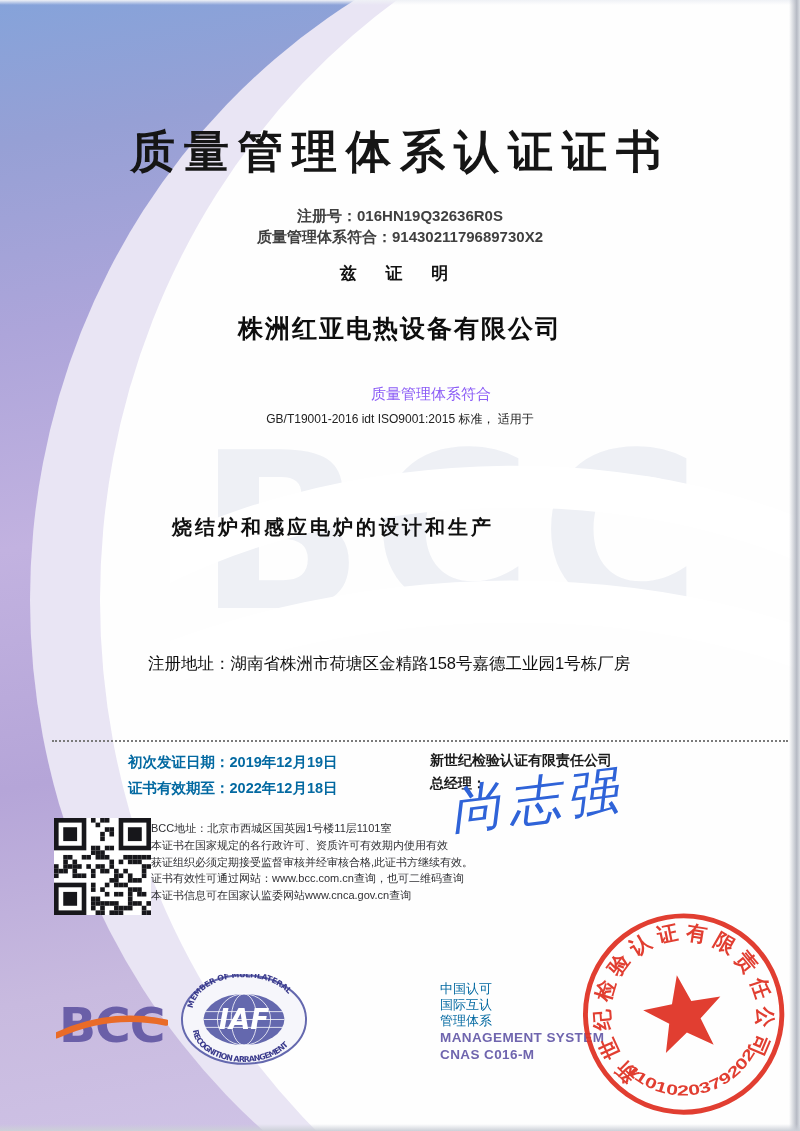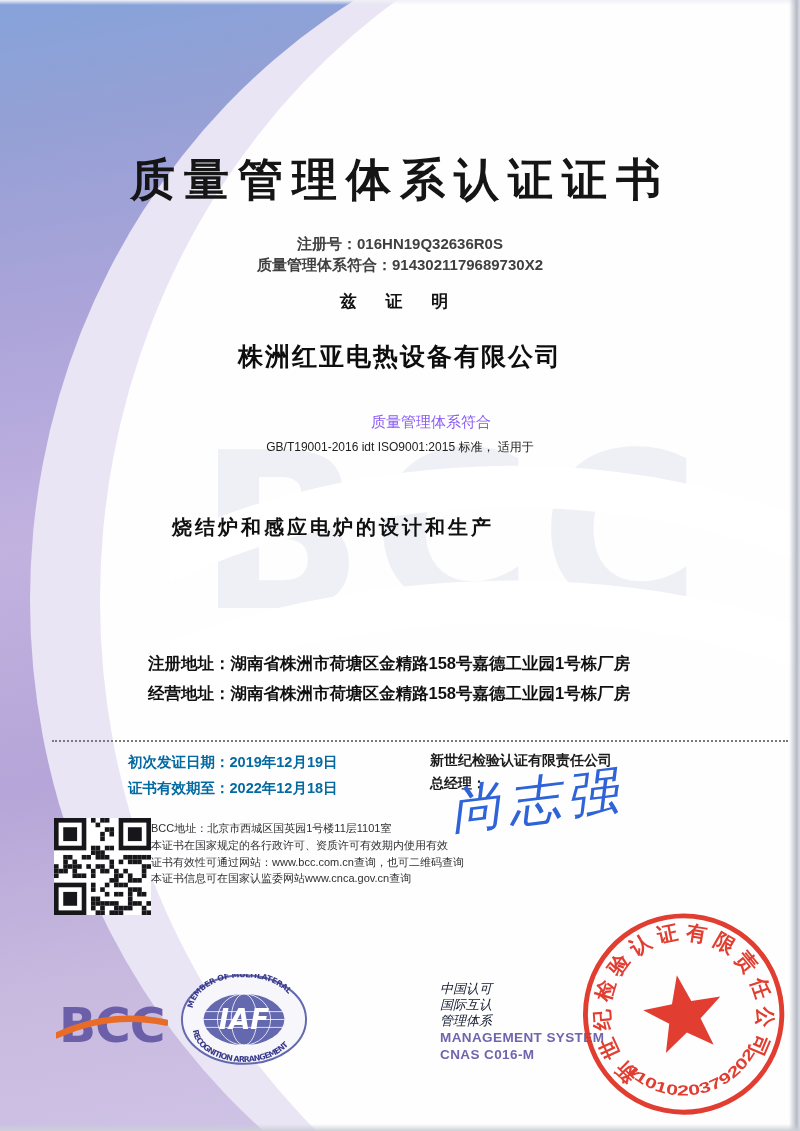--- a/index.html
+++ b/index.html
@@ -17,42 +17,42 @@
   .wm-arc{position:absolute;border:42px solid #fff;border-radius:50%;background:transparent;}
   .wm-arc1{width:1050px;height:640px;left:-260px;top:62px;transform:rotate(-4deg);}
   .wm-arc2{width:1150px;height:660px;left:-330px;top:178px;transform:rotate(-5deg);}
 
   .edge-top{position:absolute;left:0;top:0;width:100%;height:5px;z-index:9;background:linear-gradient(180deg,#eff1f6,rgba(255,255,255,0));}
   .edge-right{position:absolute;right:0;top:0;width:11px;height:100%;z-index:9;background:linear-gradient(90deg,rgba(120,124,135,0),#b6bac4 70%,#dadde3);}
   .edge-bottom{position:absolute;left:0;bottom:0;width:100%;height:7px;z-index:9;background:linear-gradient(180deg,rgba(200,202,210,0),#ccd0d8);}
 
   
   .abs{position:absolute;z-index:2;}
-  .center{left:0;width:100%;text-align:center;margin-top:28px;}
+  .center{left:0;width:100%;text-align:center;}
   .title{top:122px;font-size:45px;font-weight:700;letter-spacing:9px;color:#151515;font-family:"DejaVu Serif","Liberation Serif",serif;}
   .reg-block{top:205px;font-size:15px;font-weight:700;line-height:21px;color:#404040;}
   .hereby{top:262px;font-size:17px;font-weight:600;letter-spacing:12px;color:#111;}
   .company{top:312px;font-size:25px;font-weight:700;letter-spacing:2px;color:#0e0e0e;}
   .system-line{top:385px;font-size:15px;color:#8b5cf6;padding-left:31px;}
   .standard-line{top:411px;font-size:12px;color:#222;}
   .scope{top:514px;left:172px;font-size:20px;font-weight:700;letter-spacing:3px;color:#101010;}
-  .addr{top:649px;left:148px;font-size:16.5px;font-weight:700;line-height:29.5px;color:#101010;}
+  .addr{top:649px;left:148px;font-size:16.5px;font-weight:400;line-height:29.5px;color:#101010;}
   .dotted{top:740px;left:52px;width:736px;border-top:2px dotted #7a7a7a;height:0;}
   .dates{top:750px;left:128px;font-size:14.5px;font-weight:700;line-height:25.5px;color:#0369a1;}
   .issuer{top:749px;left:430px;font-size:14px;line-height:23px;color:#1a1a1a;font-weight:600;}
   .signature{top:766px;left:450px;font-size:52px;color:var(--signature-blue,#2f63d8);
     font-family:"DejaVu Serif","Liberation Serif",serif;font-style:italic;letter-spacing:6px;transform:rotate(-7deg);}
   .qr{top:818px;left:54px;}
   .notes{top:820px;left:151px;font-size:11px;line-height:16.8px;color:#2f2f33;}
 
   .bcc-logo{top:993px;left:56px;}
   .iaf-logo{top:974px;left:180px;}
   .cnas-logo{top:983px;left:316px;}
   .cnas-text{top:981px;left:440px;}
-  .cnas-text .cn{font-size:13px;line-height:16px;color:#0f172a;font-style:italic;}
+  .cnas-text .cn{font-size:13px;line-height:16px;color:#0369a1;}
   .cnas-text .en{font-size:13.5px;line-height:17px;font-weight:700;color:#6f65ae;letter-spacing:.4px;}
   .seal{top:906px;left:576px;transform:rotate(-10deg);opacity:.95;}
 </style>
 </head>
 <body>
 
 <div class="page">
 
   <div class="bg-left"></div>
   <div class="bg-pale"></div>
@@ -73,21 +73,20 @@
 
   <div class="abs center company">株洲红亚电热设备有限公司</div>
   <div class="abs center hereby">兹 证 明</div>
   <div class="abs center system-line">质量管理体系符合</div>
   <div class="abs center standard-line">GB/T19001-2016 idt ISO9001:2015 标准，  适用于</div>
 
   <div class="abs scope">烧结炉和感应电炉的设计和生产</div>
 
   <div class="abs addr">
     <div><span>注册地址：</span><span>湖南省株洲市荷塘区金精路158号嘉德工业园1号栋厂房</span></div>
-    <div><span>经营地址：</span><span>湖南省株洲市荷塘区金精路158号嘉德工业园1号栋厂房</span></div>
   </div>
 
   <div class="abs dotted"></div>
 
   <div class="abs dates">
     <div><span>初次发证日期：</span><span>2019年12月19日</span></div>
     <div><span>证书有效期至：</span><span>2022年12月18日</span></div>
   </div>
 
   <div class="abs issuer">
@@ -230,20 +229,21 @@
           <rect x="56" y="80" width="4" height="4"></rect>
           <rect x="76" y="80" width="4" height="4"></rect>
           <rect x="80" y="80" width="4" height="4"></rect>
         </g>
     </svg>
   </div>
 
   <div class="abs notes">
     <div>BCC地址：北京市西城区国英园1号楼11层1101室</div>
     <div>本证书在国家规定的各行政许可、资质许可有效期内使用有效</div>
+    <div>获证组织必须定期接受监督审核并经审核合格,此证书方继续有效。</div>
     <div>证书有效性可通过网站：www.bcc.com.cn查询，也可二维码查询</div>
     <div>本证书信息可在国家认监委网站www.cnca.gov.cn查询</div>
   </div>
 
   <div class="abs bcc-logo">
     <svg width="112" height="61" viewBox="0 0 115 62">
       <text x="3" y="50" font-size="50" font-weight="800" letter-spacing="-1" style="fill:var(--logo-purple,#6a5fa8);font-family:'DejaVu Sans',sans-serif">BCC</text>
       <path d="M1,43 Q55,18 113,30" fill="none" stroke-width="6.5" stroke-linecap="round" style="stroke:var(--swoosh-orange,#e96b28)"></path>
     </svg>
   </div>

